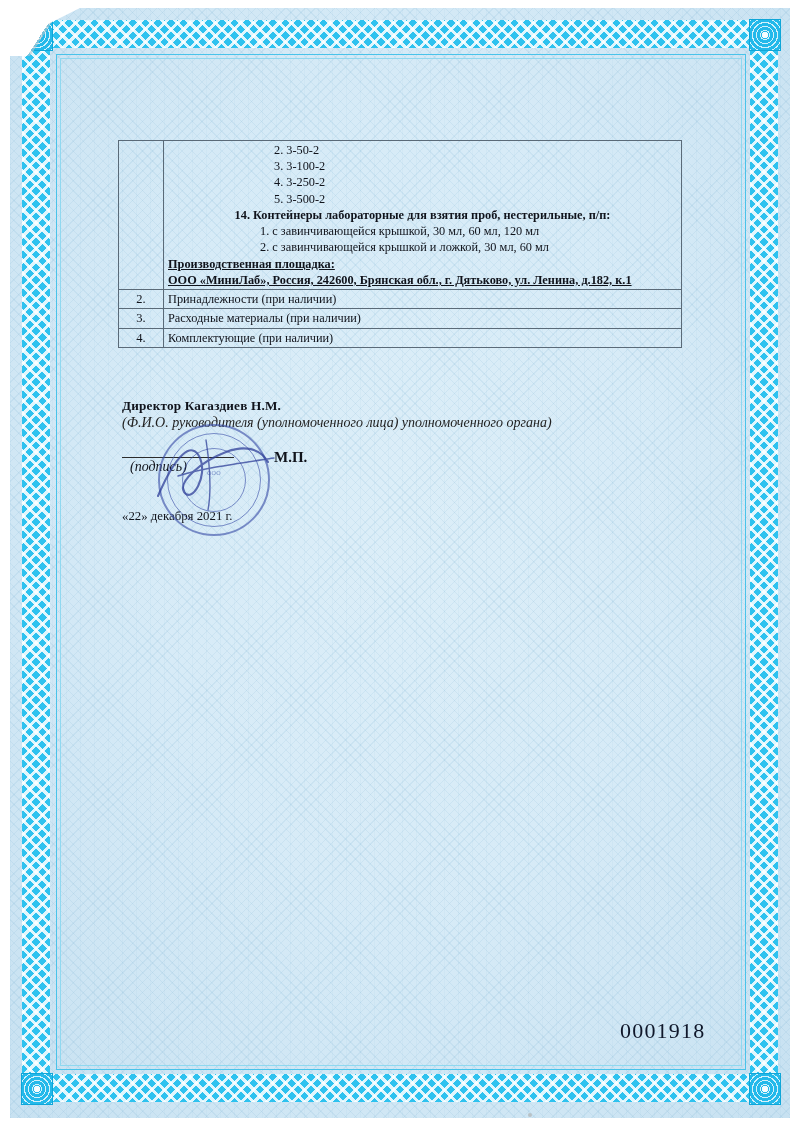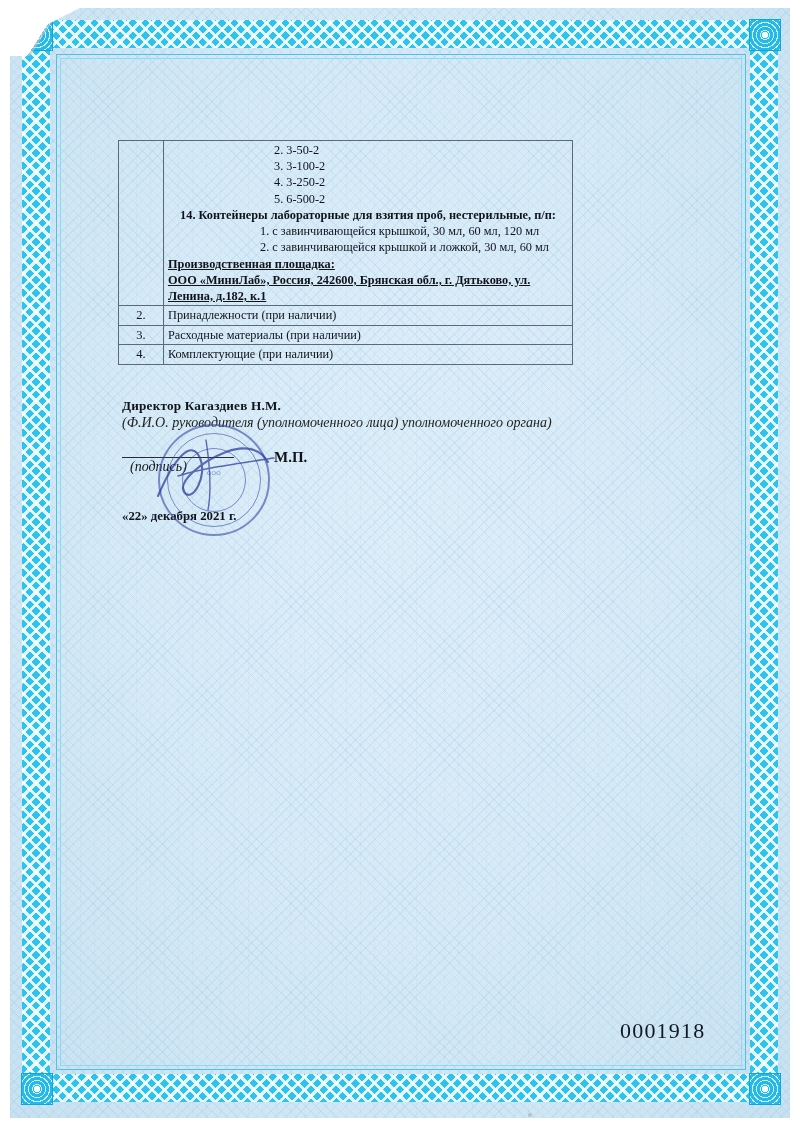--- a/index.html
+++ b/index.html
@@ -88,21 +88,21 @@
     left: 0; top: 0;
     width: 108px; height: 56px;
     background: linear-gradient(123deg, #ffffff 0 44%, rgba(190,200,205,0.55) 44% 46%, rgba(255,255,255,0) 46% 100%);
   }
 
   
   #doc-table {
     position: absolute;
     left: 118px;
     top: 140px;
-    width: 455px;
+    width: 564px;
     border-collapse: collapse;
     font-size: 12.3px;
     color: #10131b;
     padding-left: 40px;
   }
   #doc-table td {
     border: 1px solid #5a6a78;
     padding: 1px 4px;
     vertical-align: top;
     line-height: 1.32;
@@ -159,21 +159,21 @@
   }
   #mp-label {
     position: absolute;
     left: 152px; top: -8px;
     font-size: 15px;
     font-weight: bold;
   }
   #sign-date {
     margin-top: 22px;
     font-size: 12.8px;
-    font-weight: bold;
+    font-weight: normal;
   }
 
   
   #stamp {
     position: absolute;
     left: 158px;
     top: 424px;
     width: 108px;
     height: 108px;
     border-radius: 50%;
@@ -259,21 +259,21 @@
   <div id="fold"></div>
 
   <table id="doc-table">
     <tbody>
       <tr>
         <td class="num-col"></td>
         <td class="body-col">
           <div class="line-indent-1 tight">2. 3-50-2</div>
           <div class="line-indent-1 tight">3. 3-100-2</div>
           <div class="line-indent-1 tight">4. 3-250-2</div>
-          <div class="line-indent-1 tight">5. 6-500-2</div>
+          <div class="line-indent-1 tight">5. 3-500-2</div>
           <div class="line-center-bold tight">14. Контейнеры лабораторные для взятия проб, нестерильные, п/п:</div>
           <div class="line-indent-2 tight">1. с завинчивающейся крышкой, 30 мл, 60 мл, 120 мл</div>
           <div class="line-indent-2 tight">2. с завинчивающейся крышкой и ложкой, 30 мл, 60 мл</div>
           <div class="line-bold tight">Производственная площадка:</div>
           <div class="line-bold tight">ООО «МиниЛаб», Россия, 242600, Брянская обл., г. Дятьково, ул. Ленина, д.182, к.1</div>
         </td>
       </tr>
       <tr>
         <td class="num-col">2.</td>
         <td class="body-col">Принадлежности (при наличии)</td>

